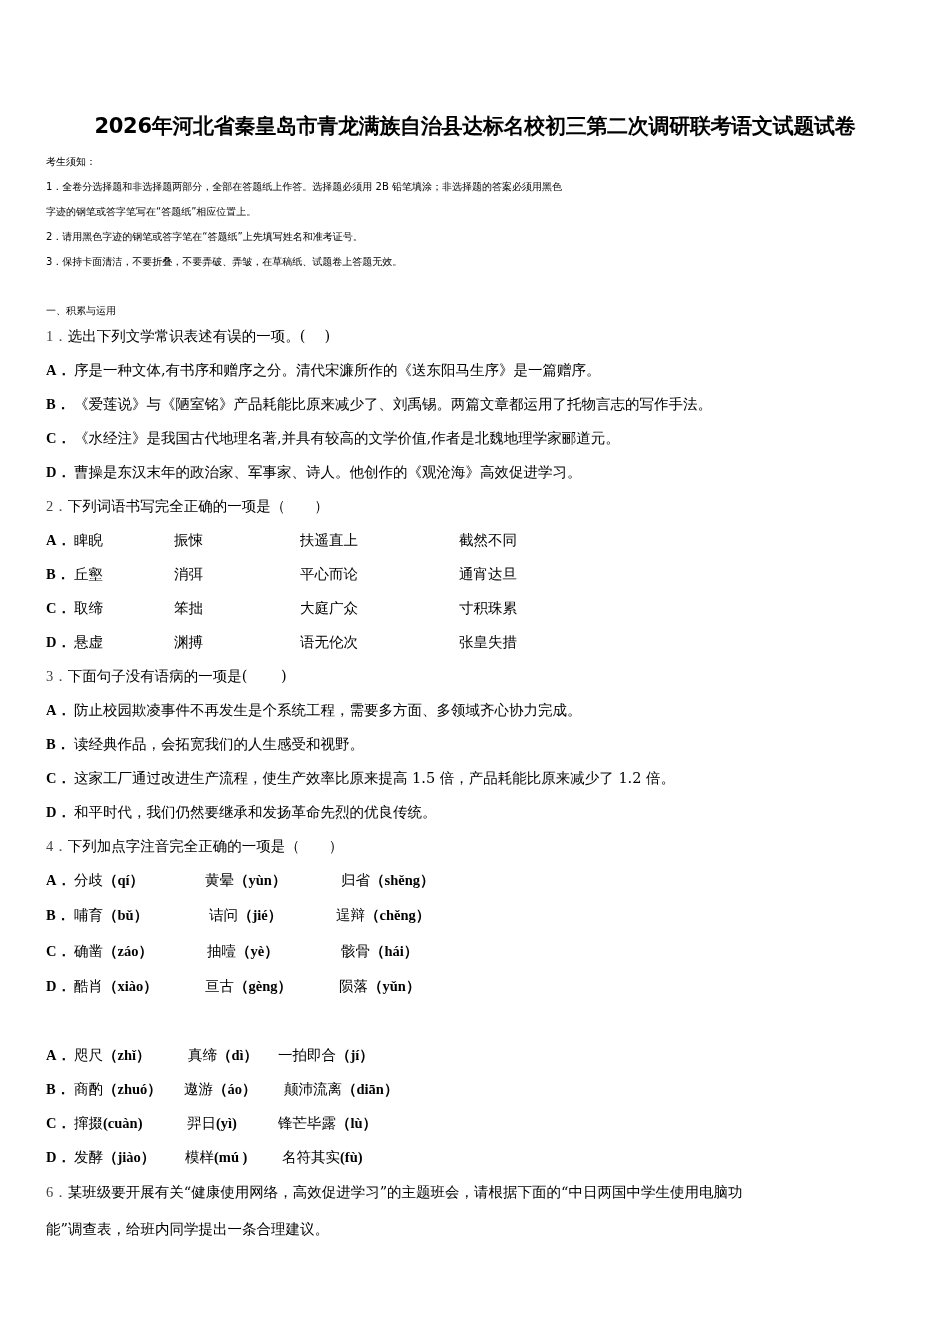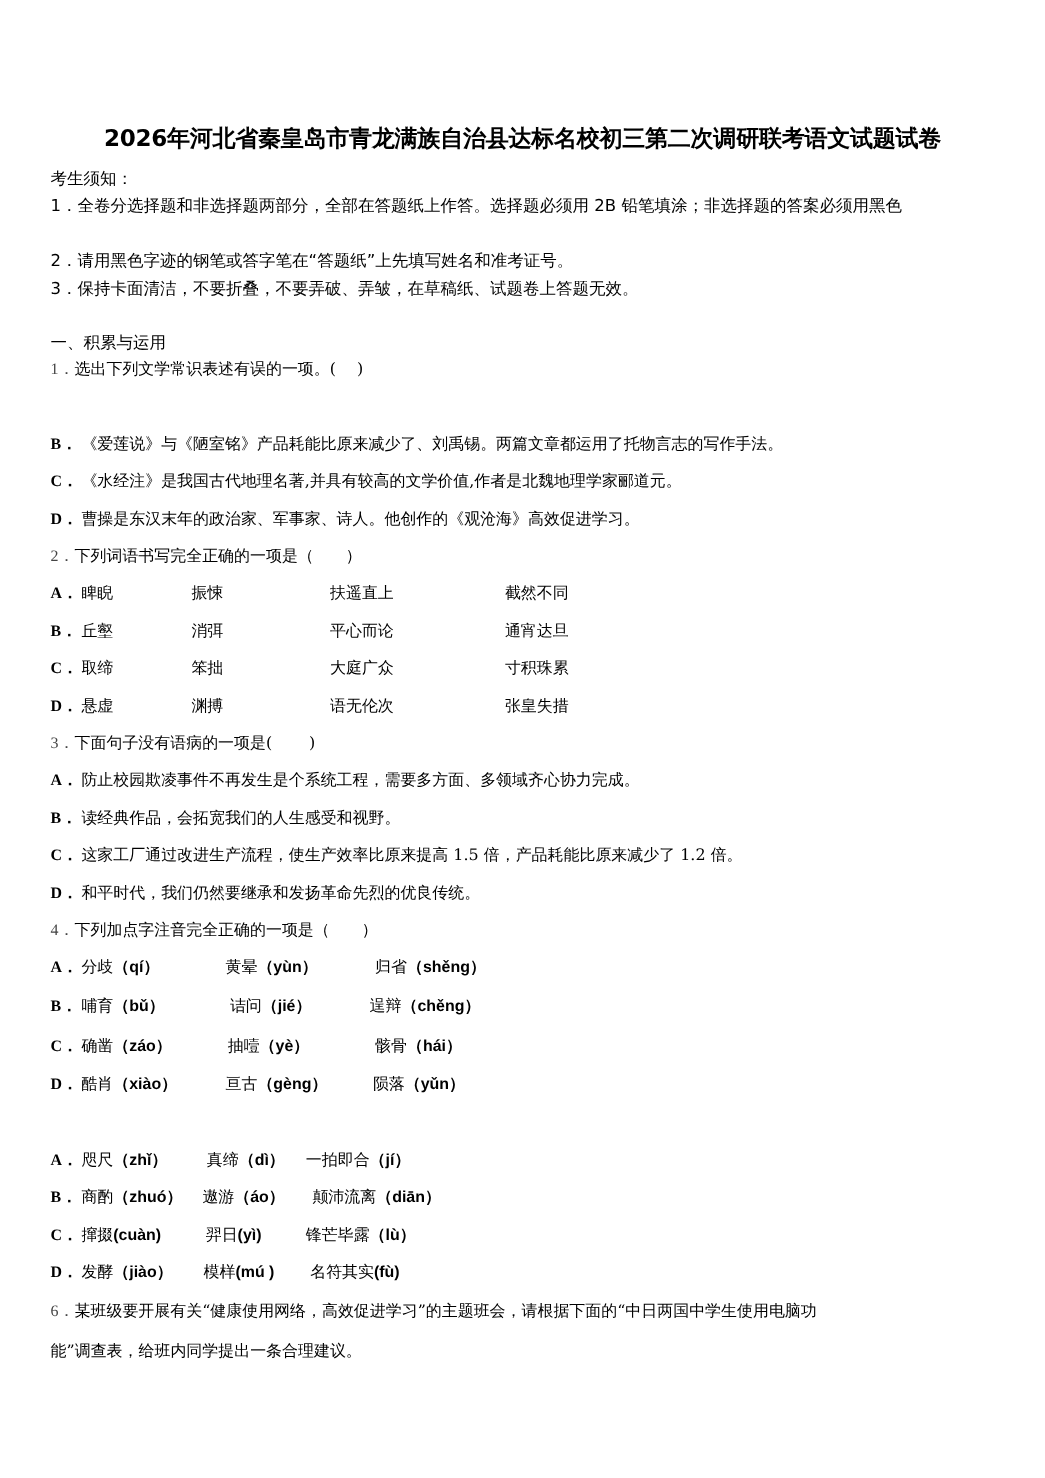--- a/index.html
+++ b/index.html
@@ -11,43 +11,45 @@
     .page { position: absolute; left: 0; top: 0; width: 950px; height: 1344px; }
     .title {
       position: absolute; left: 0; top: 112px; width: 950px; text-align: center;
       font-family: "DejaVu Sans", "Liberation Sans", sans-serif;
       font-weight: bold; font-size: 21px; letter-spacing: -0.3px;
     }
     .line {
       position: absolute; left: 46px; font-size: 14.5px; white-space: nowrap;
       line-height: 20px;
     }
-    .notice { font-family: "DejaVu Sans", "Liberation Sans", sans-serif; font-size: 15px; }
+    .notice { font-family: "DejaVu Sans", "Liberation Sans", sans-serif; font-size: 10px; }
     .qnum { color: #444; font-family: "Liberation Serif", serif; }
     .opt-letter { font-weight: bold; font-family: "Liberation Serif", serif; display: inline-block; width: 28px; }
     .cell { position: absolute; top: 0; white-space: nowrap; }
-    .pinyin { font-weight: bold; font-family: Liberation Sans, sans-serif; }
+    .pinyin { font-weight: bold; font-family: Liberation Serif, serif; }
   </style>
 </head>
 <body>
 
 <div class="page">
 
   <div class="title">2026年河北省秦皇岛市青龙满族自治县达标名校初三第二次调研联考语文试题试卷</div>
 
   <div class="line notice" style="top:152px">考生须知：</div>
   <div class="line notice" style="top:177px">1．全卷分选择题和非选择题两部分，全部在答题纸上作答。选择题必须用 2B 铅笔填涂；非选择题的答案必须用黑色</div>
+  <div class="line notice" style="top:202px">字迹的钢笔或答字笔写在“答题纸”相应位置上。</div>
   <div class="line notice" style="top:227px">2．请用黑色字迹的钢笔或答字笔在“答题纸”上先填写姓名和准考证号。</div>
   <div class="line notice" style="top:252px">3．保持卡面清洁，不要折叠，不要弄破、弄皱，在草稿纸、试题卷上答题无效。</div>
 
   <div class="line notice" style="top:301px">一、积累与运用</div>
 
   <div class="line" style="top:326px">
     <span class="qnum">1．</span><span>选出下列文学常识表述有误的一项。(　 )</span>
   </div>
+  <div class="line" style="top:360px"><span class="opt-letter">A．</span><span>序是一种文体,有书序和赠序之分。清代宋濂所作的《送东阳马生序》是一篇赠序。</span></div>
   <div class="line" style="top:394px"><span class="opt-letter">B．</span><span>《爱莲说》与《陋室铭》产品耗能比原来减少了、刘禹锡。两篇文章都运用了托物言志的写作手法。</span></div>
   <div class="line" style="top:428px"><span class="opt-letter">C．</span><span>《水经注》是我国古代地理名著,并具有较高的文学价值,作者是北魏地理学家郦道元。</span></div>
   <div class="line" style="top:462px"><span class="opt-letter">D．</span><span>曹操是东汉末年的政治家、军事家、诗人。他创作的《观沧海》高效促进学习。</span></div>
 
   <div class="line" style="top:496px">
     <span class="qnum">2．</span><span>下列词语书写完全正确的一项是（　　）</span>
   </div>
   <div class="line" style="top:530px; width:860px; height:20px">
     <span class="opt-letter">A．</span>
     <span class="cell" style="left:28px">睥睨</span>

